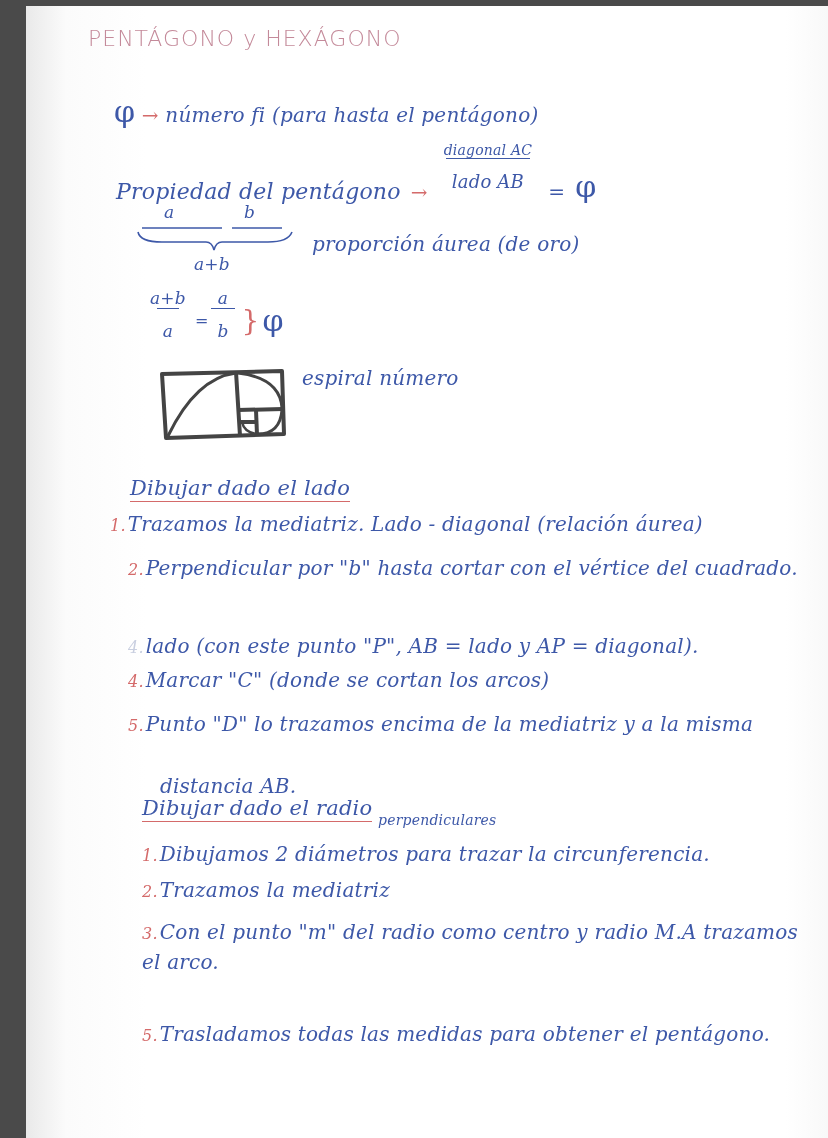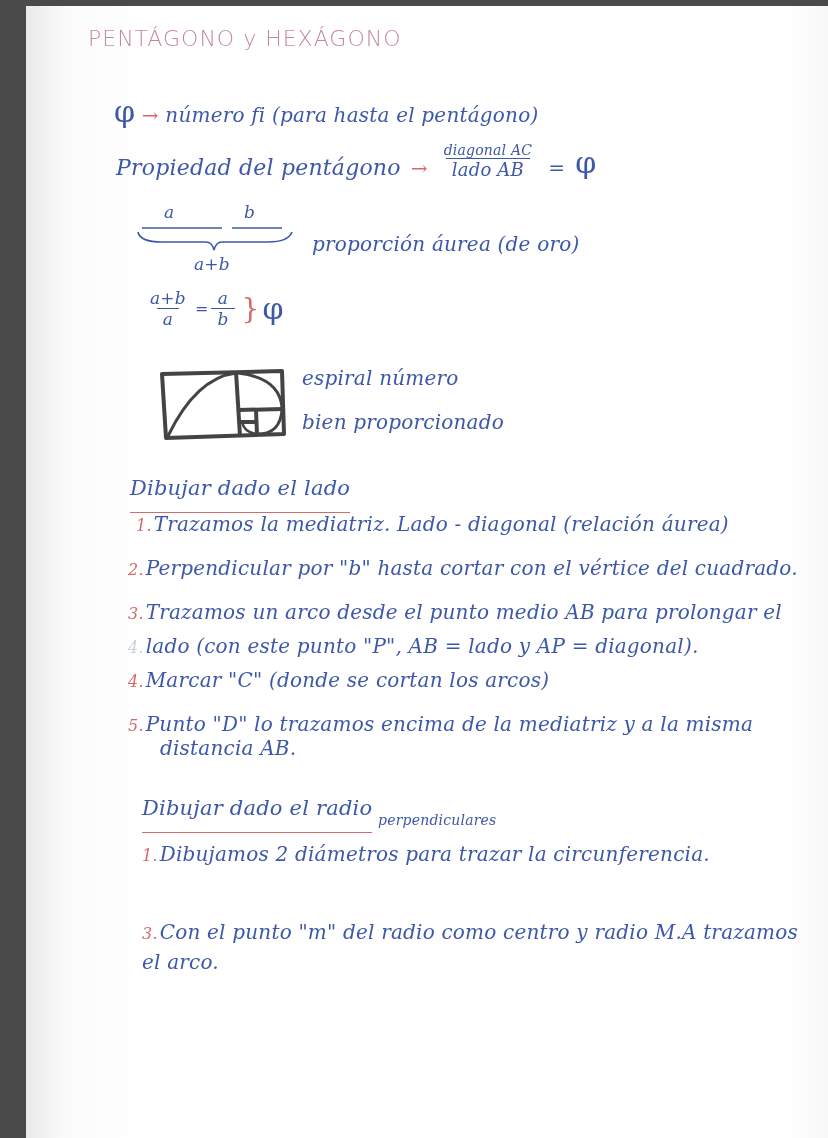--- a/index.html
+++ b/index.html
@@ -44,24 +44,24 @@
       font-size: 30px;
       font-style: normal;
     }
     .frac {
       display: inline-flex;
       flex-direction: column;
       align-items: center;
       vertical-align: middle;
     }
     .frac .num { padding: 0 6px; }
-    .frac .den { border-top: 1.5px solid #3d58a8; padding: 0 6px; }
+    .frac .den { border-top: 1.5px solid #3d58a8; padding: 12px 6px; }
     .underline-red {
       border-bottom: 1.5px solid #d46a6a;
-      padding-bottom: 12px;
+      padding-bottom: 1px;
     }
     .small { font-size: 14px; }
     .step-num { font-size: 16px; margin-right: 2px; }
   </style>
 </head>
 <body>
 
 <div class="page">
 
   <div class="abs title ink-pink" style="left:62px; top:20px;">PENTÁGONO  y  HEXÁGONO</div>
@@ -116,52 +116,54 @@
       <line x1="80" y1="42" x2="125" y2="41"></line>
       <line x1="98" y1="42" x2="99" y2="67"></line>
       <line x1="81" y1="54" x2="98" y2="54"></line>
       <path d="M10 68 Q38 10 78 5" stroke-width="3"></path>
       <path d="M80 5 Q122 10 124 40" stroke-width="3"></path>
       <path d="M124 42 Q122 66 100 66" stroke-width="3"></path>
       <path d="M98 66 Q86 64 84 54" stroke-width="2.5"></path>
     </g>
   </svg>
   <div class="abs hand ink-blue" style="left:276px; top:360px;">espiral número</div>
-  <div class="abs hand ink-blue" style="left:276px; top:404px;">bien proporcionado</div>
 
   <div class="abs hand ink-blue underline-red" style="left:104px; top:470px; font-size:21px;">Dibujar dado el lado</div>
 
-  <div class="abs hand ink-blue" style="left:110px; top:506px;">
+  <div class="abs hand ink-blue" style="left:84px; top:506px;">
     <span class="step-num ink-red">1.</span><span>Trazamos la mediatriz. Lado - diagonal (relación áurea)</span>
   </div>
   <div class="abs hand ink-blue" style="left:102px; top:550px;">
     <span class="step-num ink-red">2.</span><span>Perpendicular por "b" hasta cortar con el vértice del cuadrado.</span>
-  </div>
-  <div class="abs hand ink-blue" style="left:102px; top:594px;">
-    <span class="step-num ink-red">3.</span><span>Trazamos un arco desde el punto medio AB para prolongar el</span>
   </div>
   <div class="abs hand ink-blue" style="left:102px; top:628px;">
     <span class="step-num" style="color:#c9cfe0;">4.</span><span>lado (con este punto "P", AB = lado y AP = diagonal).</span>
   </div>
   <div class="abs hand ink-blue" style="left:102px; top:662px;">
     <span class="step-num ink-red">4.</span><span>Marcar "C" (donde se cortan los arcos)</span>
   </div>
   <div class="abs hand ink-blue" style="left:102px; top:706px;">
     <span class="step-num ink-red">5.</span><span>Punto "D" lo trazamos encima de la mediatriz y a la misma</span>
   </div>
-  <div class="abs hand ink-blue" style="left:134px; top:730px;text-align:center;">
+  <div class="abs hand ink-blue" style="left:134px; top:768px;text-align:center;">
     <span>distancia AB.</span>
   </div>
 
   <div class="abs hand ink-blue underline-red" style="left:116px; top:790px; font-size:21px;">Dibujar dado el radio</div>
   <div class="abs hand ink-blue small" style="left:352px; top:806px;">perpendiculares</div>
 
   <div class="abs hand ink-blue" style="left:116px; top:836px;">
     <span class="step-num ink-red">1.</span><span>Dibujamos 2 diámetros para trazar la circunferencia.</span>
   </div>
+  <div class="abs hand ink-blue" style="left:116px; top:872px;">
+    <span class="step-num ink-red">2.</span><span>Trazamos la mediatriz</span>
+  </div>
   <div class="abs hand ink-blue" style="left:116px; top:914px;">
     <span class="step-num ink-red">3.</span><span>Con el punto "m" del radio como centro y radio M.A trazamos</span>
   </div>
   <div class="abs hand ink-blue" style="left:116px; top:944px;">
     <span>el arco.</span>
   </div>
+  <div class="abs hand ink-blue" style="left:116px; top:1016px;">
+    <span class="step-num ink-red">5.</span><span>Trasladamos todas las medidas para obtener el pentágono.</span>
+  </div>
 
 </div>
 
 </body></html>

